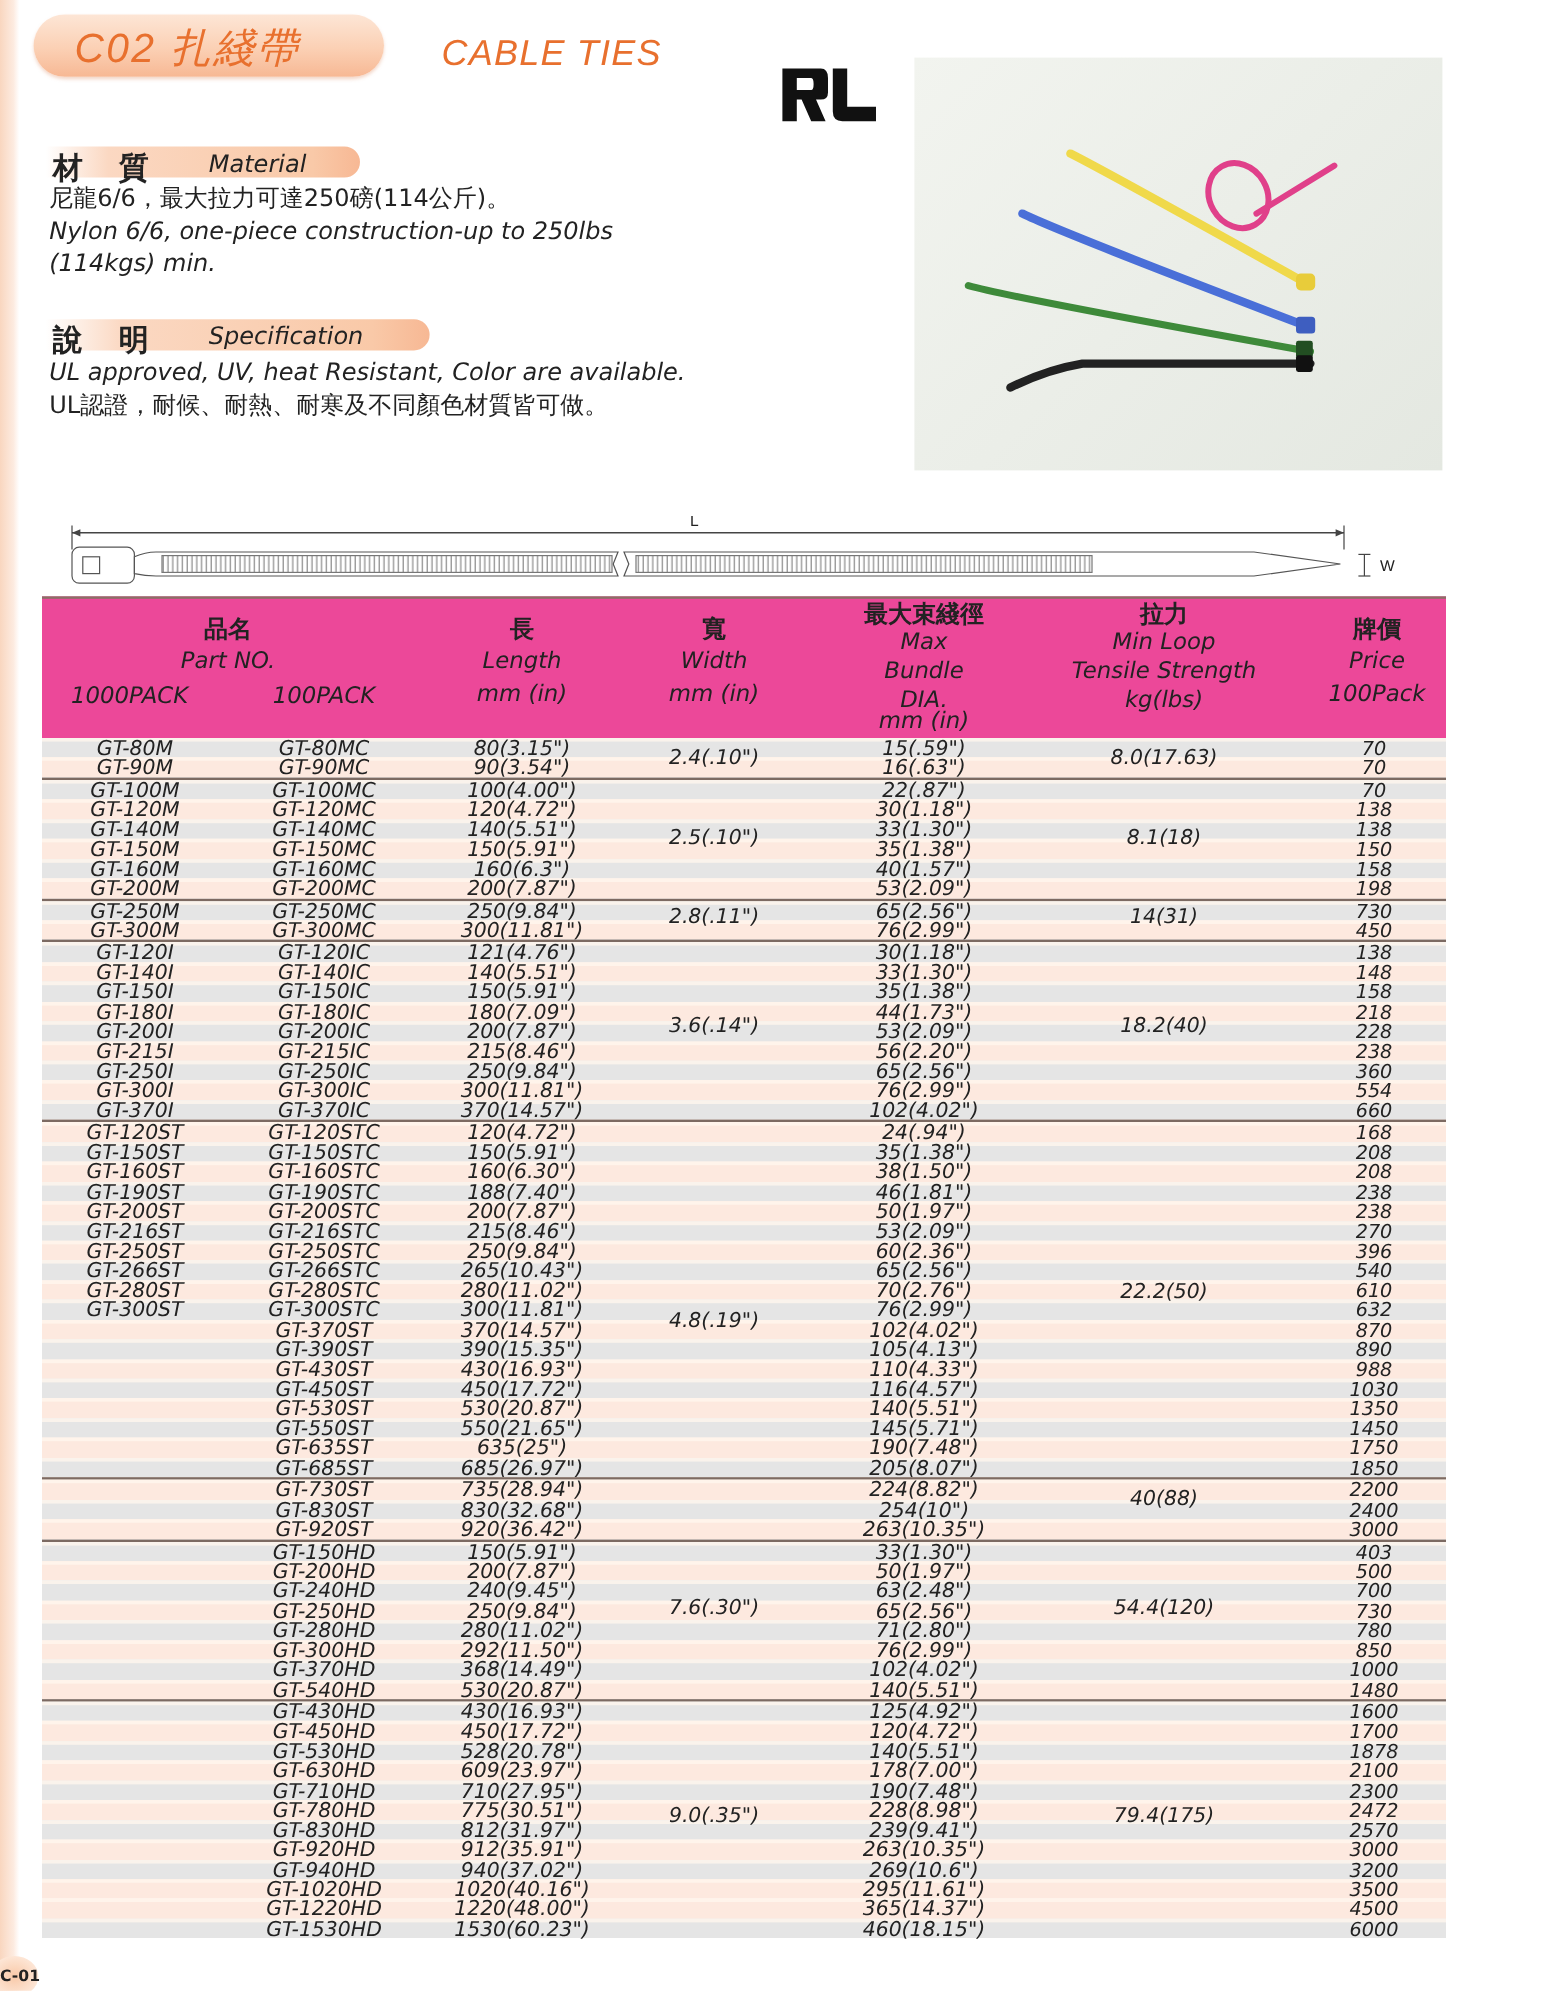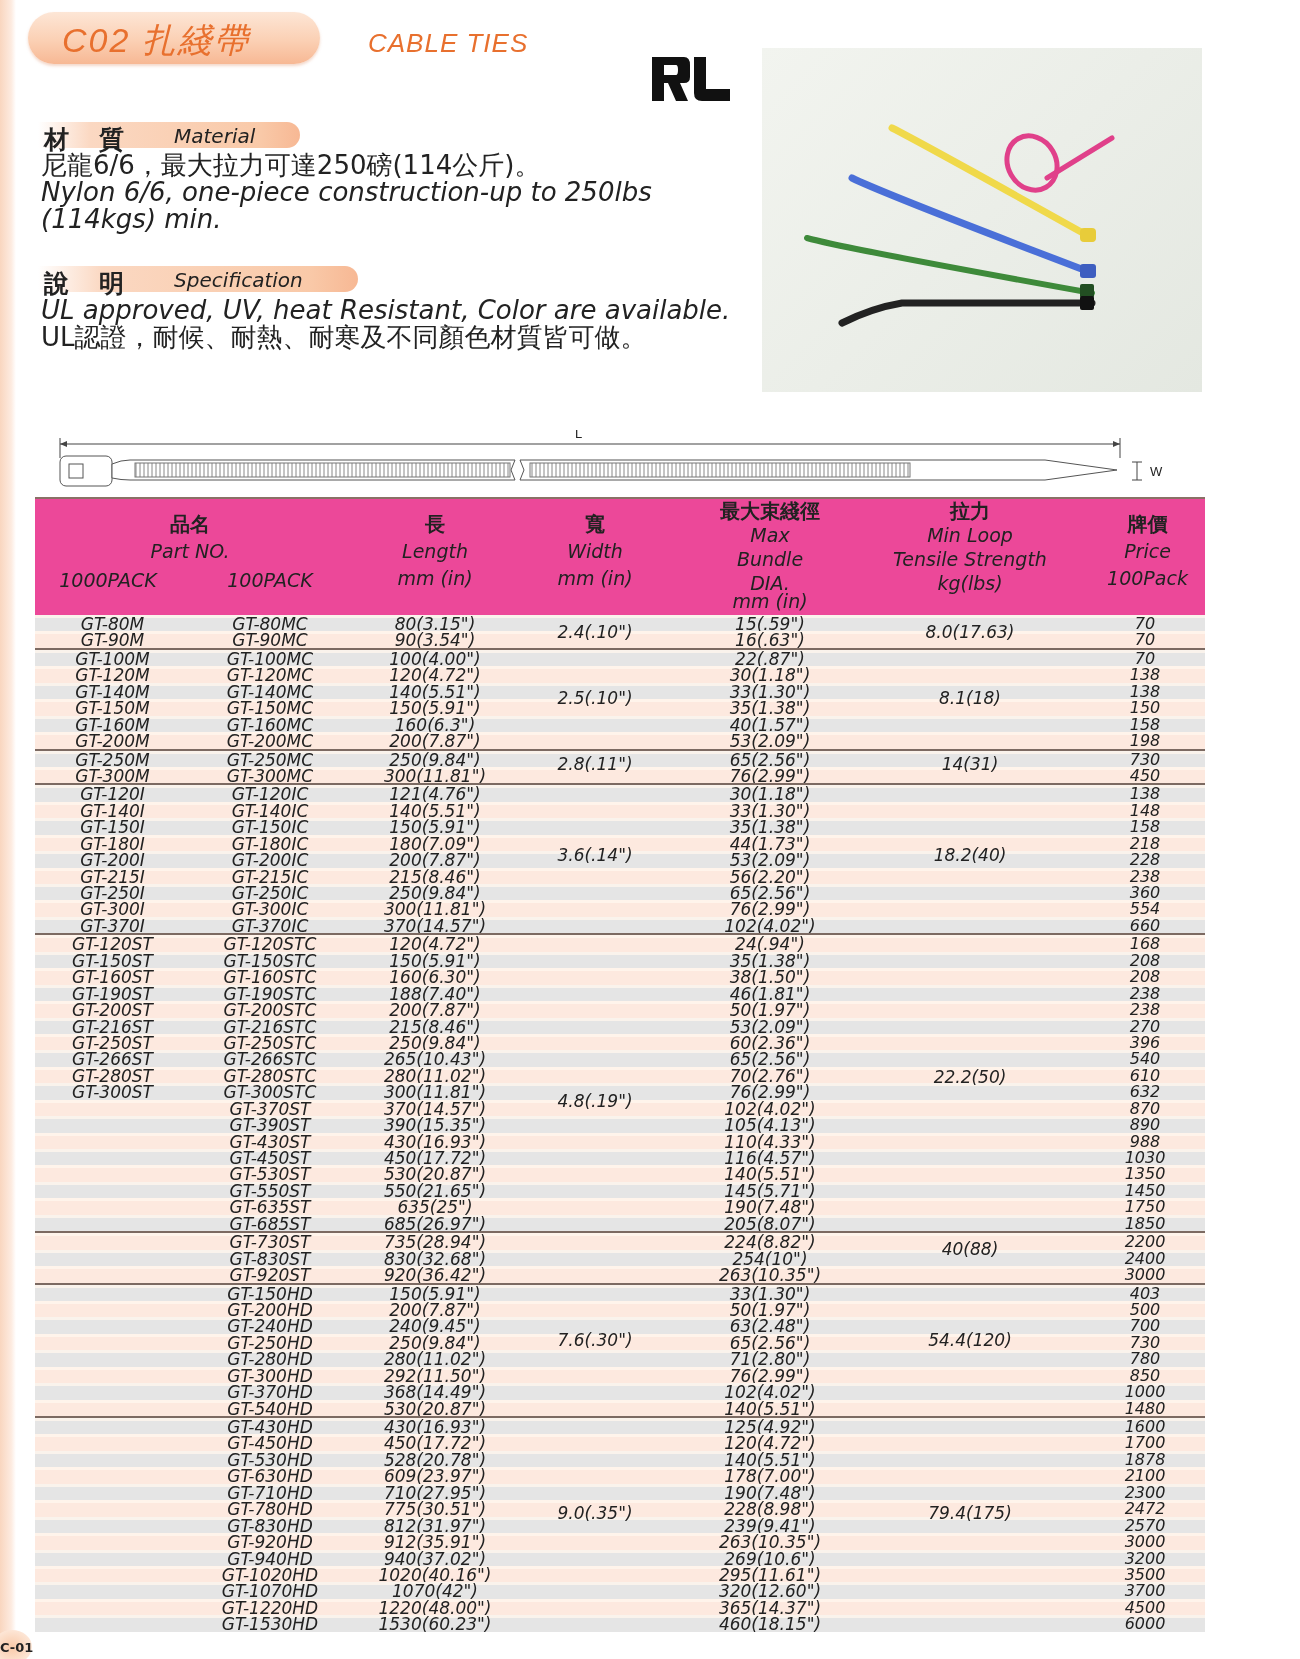--- a/index.html
+++ b/index.html
@@ -1,26 +1,26 @@
 <!DOCTYPE html>
 <html><head>
 <meta charset="utf-8">
 <style>
   html,body{margin:0;padding:0;background:#fff;}
   body{width:1300px;height:1659px;position:relative;overflow:hidden;font-family:"DejaVu Sans","Liberation Sans",sans-serif;color:#222;}
   .left-strip{position:absolute;left:0;top:0;width:16px;height:1659px;background:linear-gradient(to right,#f9d6bf,#fdebe0 70%,#fff);}
   .title-pill{position:absolute;left:28px;top:12px;width:292px;height:52px;border-radius:26px;background:linear-gradient(to bottom,#fde6d6 0%,#fbd0b4 55%,#f7b894 100%);box-shadow:0 2px 3px rgba(220,140,100,.35);}
   .title-pill span{position:absolute;left:34px;top:6px;font-size:34px;font-style:italic;color:#e8702e;letter-spacing:2px;font-family:"Liberation Sans",sans-serif;}
-  .title-en{position:absolute;left:368px;top:28px;font-size:26px;font-style:italic;color:#e8702e;letter-spacing:1px;font-family:"Liberation Sans",sans-serif;}
+  .title-en{position:absolute;left:368px;top:28px;font-size:30px;font-style:italic;color:#e8702e;letter-spacing:1px;font-family:"Liberation Sans",sans-serif;}
   .ul-logo{position:absolute;left:650px;top:55px;width:82px;height:48px;}
   .photo{position:absolute;left:762px;top:48px;width:440px;height:344px;background:linear-gradient(135deg,#f2f4ef,#e4e8e1);}
   .sec-head{position:absolute;left:38px;height:26px;border-radius:0 13px 13px 0;background:linear-gradient(to right,#fff 0%,#fbd8c2 20%,#f9c9a8 85%,#f7b894 100%);}
   .sec-head .zh{position:absolute;left:6px;top:1px;font-size:25px;font-weight:bold;color:#222;letter-spacing:30px;}
   .sec-head .en{position:absolute;top:2px;font-size:20px;font-style:italic;color:#222;}
-  .para{position:absolute;left:41px;font-size:26px;font-style:italic;color:#222;line-height:27px;}
+  .para{position:absolute;left:41px;font-size:20px;font-style:italic;color:#222;line-height:27px;}
   .tie-drawing{position:absolute;left:55px;top:430px;width:1150px;height:60px;}
   .tbl-head{position:absolute;left:35px;top:497px;width:1170px;height:116px;background:#ec4899;border-top:2px solid #8a7066;border-bottom:2px solid #8a7066;}
   .hcell{position:absolute;text-align:center;font-size:19px;color:#222;line-height:27px;}
   .hcell .zh{font-weight:bold;font-size:20px;}
   .hcell .en{font-style:italic;}
   .rows{position:absolute;left:35px;top:615px;width:1170px;}
   .row{position:relative;height:16.45px;font-size:17px;font-style:italic;line-height:16px;white-space:nowrap;}
   .row.odd{background:#e5e5e5;}
   .row.even{background:#fde9df;padding-left:40px;}
   .row .stripe{position:absolute;left:0;right:0;top:0;height:3px;background:#fff6ee;opacity:.8;}
@@ -606,28 +606,20 @@
       <span class="c-price">3200</span>
     </div>
     <div class="row even">
       <div class="stripe"></div>
       <span class="c-p1"></span>
       <span class="c-p2">GT-1020HD</span>
       <span class="c-len">1020(40.16")</span>
       <span class="c-bun">295(11.61")</span>
       <span class="c-price">3500</span>
     </div>
-    <div class="row odd">
-      <div class="stripe"></div>
-      <span class="c-p1"></span>
-      <span class="c-p2">GT-1070HD</span>
-      <span class="c-len">1070(42")</span>
-      <span class="c-bun">320(12.60")</span>
-      <span class="c-price">3700</span>
-    </div>
     <div class="row even">
       <div class="stripe"></div>
       <span class="c-p1"></span>
       <span class="c-p2">GT-1220HD</span>
       <span class="c-len">1220(48.00")</span>
       <span class="c-bun">365(14.37")</span>
       <span class="c-price">4500</span>
     </div>
     <div class="row odd">
       <div class="stripe"></div>

